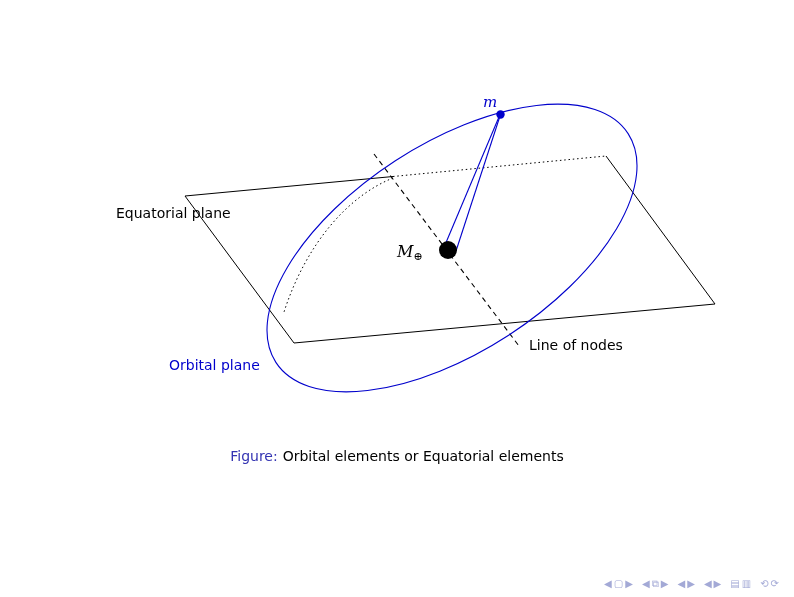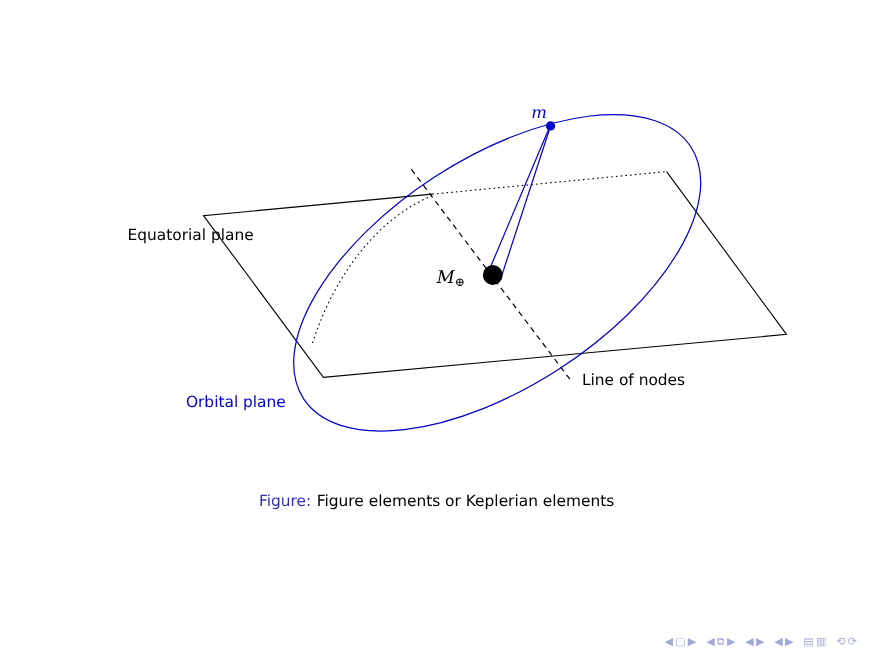--- a/index.html
+++ b/index.html
@@ -63,21 +63,21 @@
     <text class="label" x="169" y="370" fill="#0000cc">Orbital plane</text>
 
     <text class="label" x="529" y="350" fill="#000000">Line of nodes</text>
 
     <text class="math" font-size="15" x="483" y="107" fill="#0000cc">m</text>
 
     <text class="math" font-size="16" x="397" y="257" fill="#000000"><tspan>M</tspan><tspan dy="3" font-size="11">⊕</tspan></text>
   </svg>
 
   <div class="caption">
-    <span class="caption-prefix" style="color:#3333b2;">Figure:</span><span>Figure elements or Keplerian elements</span>
+    <span class="caption-prefix" style="color:#3333b2;">Figure:</span><span>Orbital elements or Equatorial elements</span>
   </div>
 
   <div class="navbar">
     <span>◀</span>
     <span>▢</span>
     <span>▶</span>
     <span>◀</span>
     <span>⧉</span>
     <span>▶</span>
     <span>◀</span>

